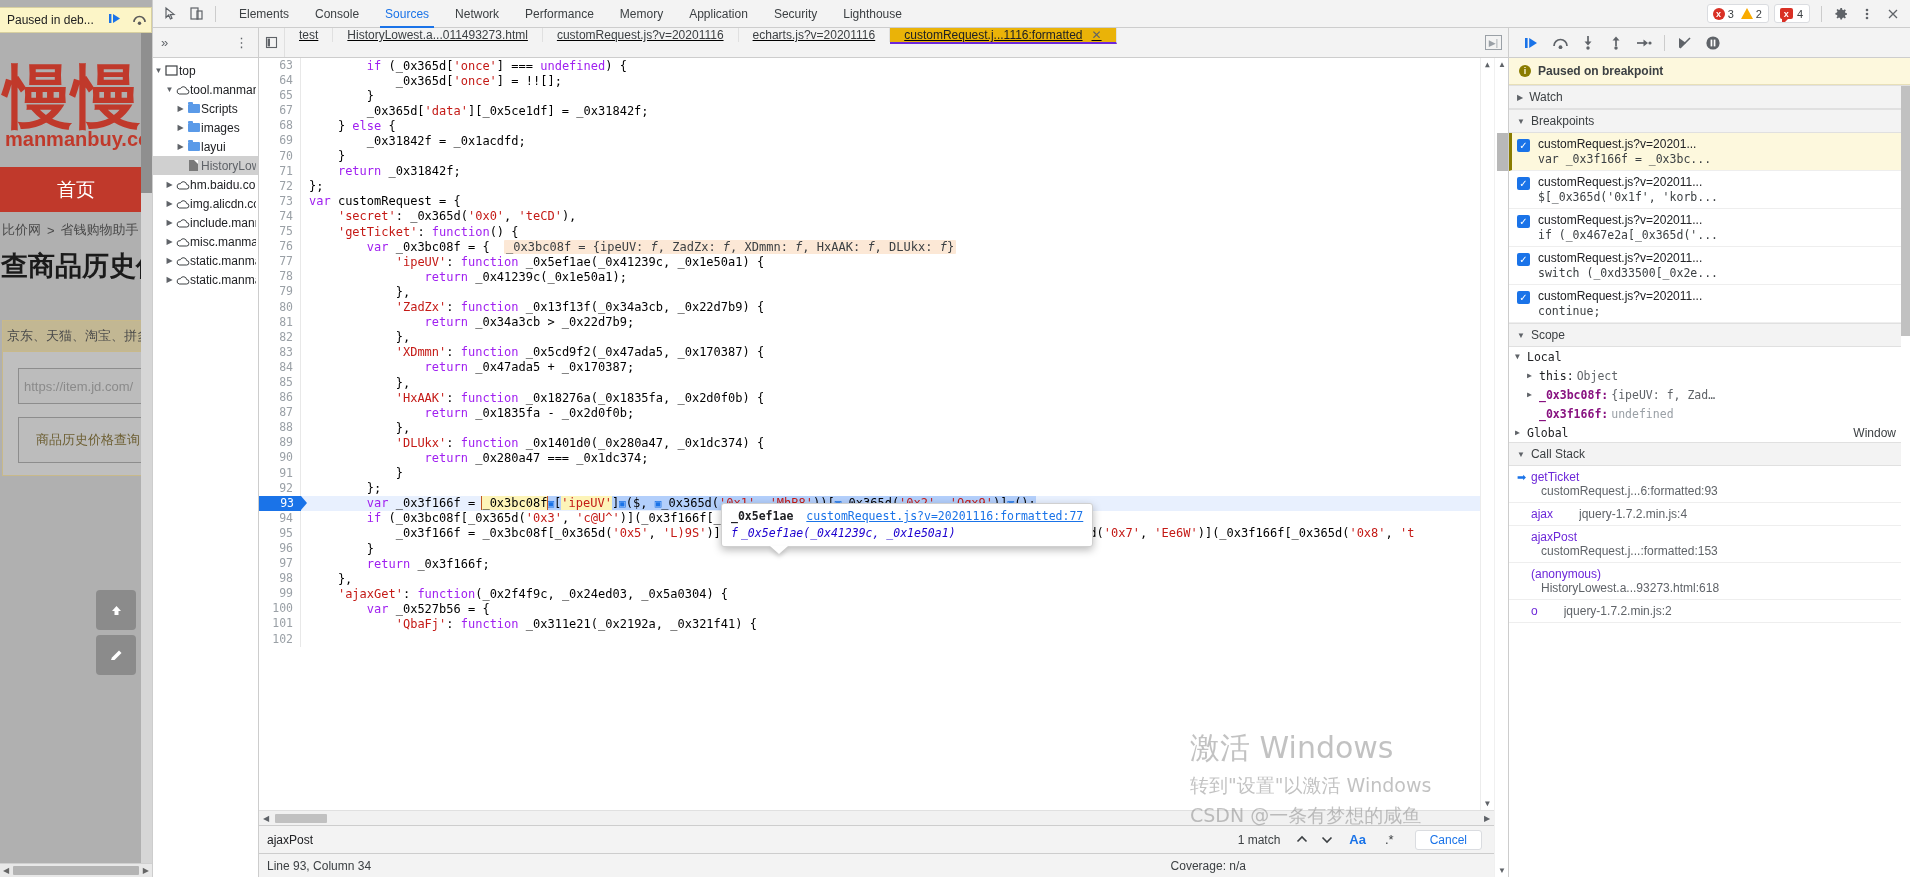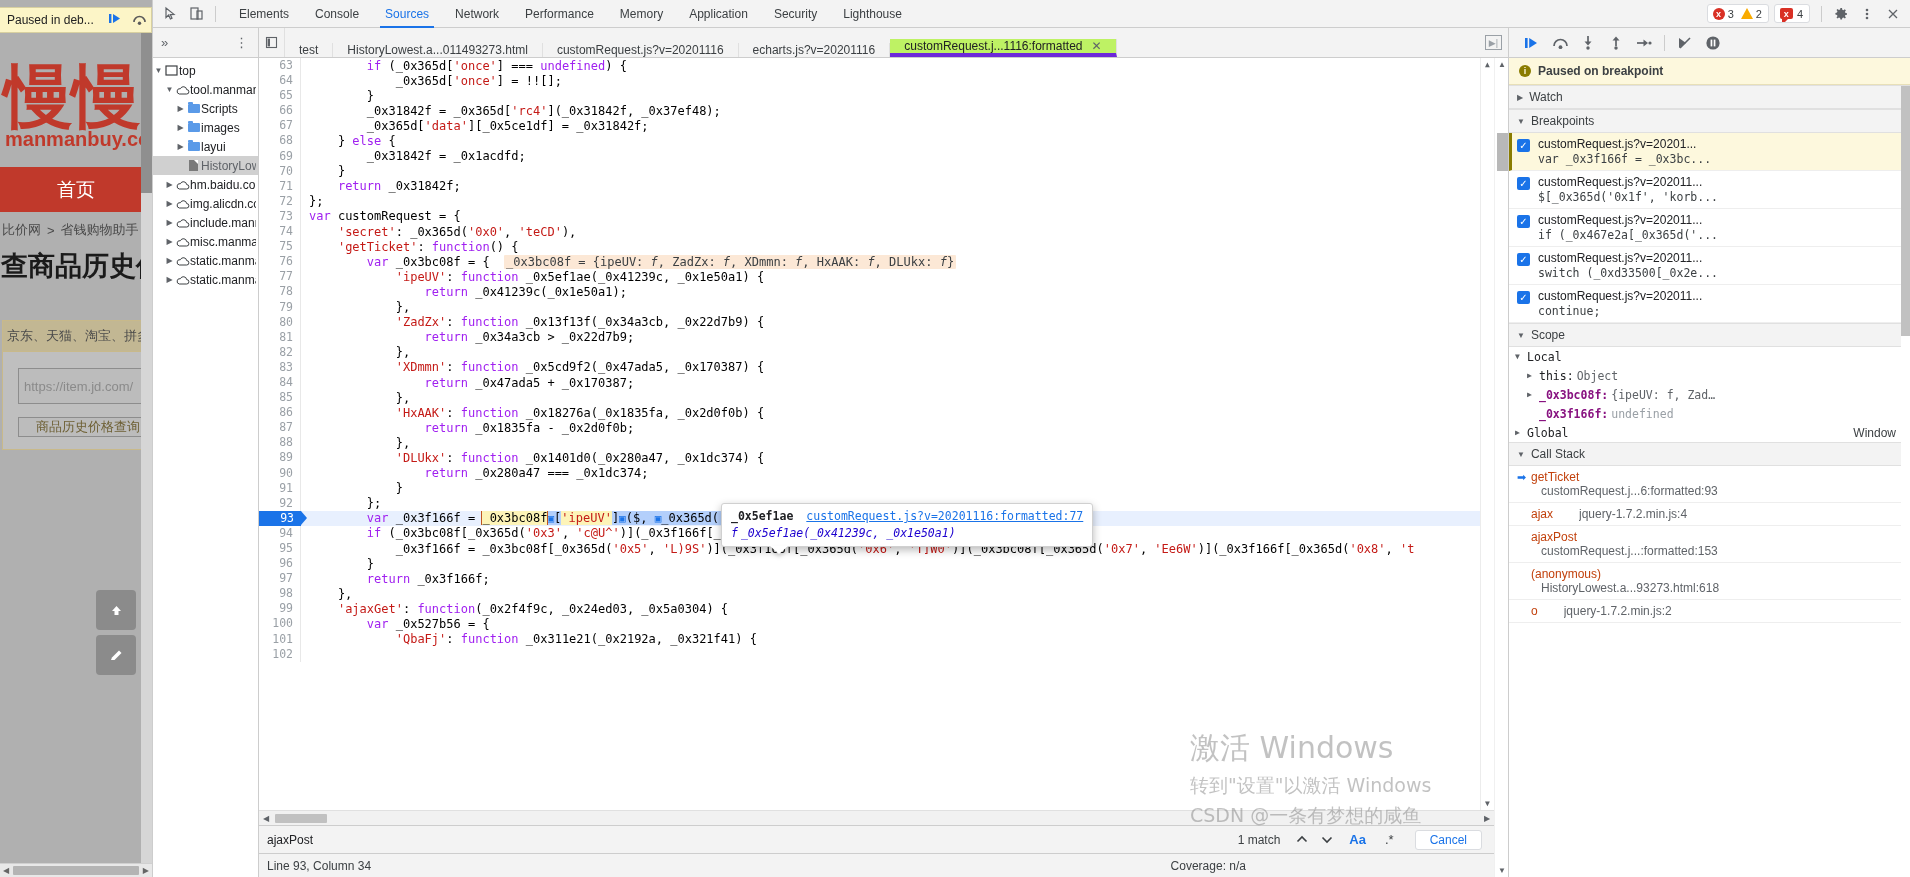--- a/index.html
+++ b/index.html
@@ -66,21 +66,21 @@
     padding: 6px 4px; white-space: nowrap; border-bottom: 1px solid #c8b98a;
   }
   .card-body { padding: 16px 8px 12px 8px; margin-left: 7px; }
   .url-input {
     width: 140px; height: 36px; background: #bcbcbc;
     border: 1px solid #8d8d8d; color: #8a8a8a; font-size: 13px;
     display: flex; align-items: center; padding-left: 5px;
     white-space: nowrap; overflow: hidden;
   }
   .query-btn {
-    margin-top: 13px; width: 140px; height: 20px; background: #bcbcbc;
+    margin-top: 13px; width: 140px; height: 46px; background: #bcbcbc;
     border: 1px solid #8d8d8d; color: #6e6034; font-size: 13px;
     display: flex; align-items: center; justify-content: center;
     white-space: nowrap; overflow: hidden;
   }
   .side-fab {
     position: absolute; left: 96px; width: 40px; height: 40px;
     background: #8b8b8b; border-radius: 4px; color: #fff;
     display: flex; align-items: center; justify-content: center; font-size: 17px;
   }
   .fab1 { top: 590px; }
@@ -174,21 +174,21 @@
   .editor-tabs { flex: 1; display: flex; align-items: stretch; overflow: hidden; }
   .panel-collapse {
     width: 26px; display: flex; align-items: center; justify-content: center;
     color: #5f6368; border-right: 1px solid #e0e0e0;
   }
   .etab {
     display: flex; align-items: center; padding: 0 14px; font-size: 12px;
     color: #3c4043; white-space: nowrap; border-right: 1px solid #e0e0e0;
     background: #f3f3f3;
   }
-  .etab.active { background: #bef264; color: #202124; border-bottom: 4px solid #6d28d9; }
+  .etab.active { background: #eab308; color: #202124; border-bottom: 2px solid #6d28d9; }
   .etab .x { margin-left: 9px; font-size: 12px; color: #5f6368; }
   .etab-right {
     margin-left: auto; display: flex; align-items: center; padding-right: 6px;
   }
   .box-icon {
     width: 17px; height: 15px; border: 1px solid #9aa0a6; display: flex;
     align-items: center; justify-content: center; color: #9aa0a6; font-size: 9px;
   }
   
   .dbg-controls {
@@ -399,21 +399,21 @@
   .sc-val { color: #5f6368; padding-left: 3px; }
   .sc-val.undef { color: #9aa0a6; }
   .sc-right { margin-left: auto; padding-right: 14px; color: #3c4043;
     font-family: "Liberation Sans", sans-serif; font-size: 12px; }
   .cs-item {
     padding: 4px 6px 4px 8px; border-bottom: 1px solid #eee;
     display: flex; align-items: baseline; font-size: 12px;
   }
   .cs-arrow { color: #1a73e8; font-size: 11px; width: 14px; min-width: 14px; }
   .cs-body { min-width: 0; flex: 1; }
-  .cs-name { color: #c2410c; }
+  .cs-name { color: #6d28d9; }
   .cs-loc {
     color: #5f6368; font-size: 12px; white-space: nowrap;
     overflow: hidden; text-overflow: ellipsis;
   }
   .cs-inline { display: flex; align-items: baseline; gap: 26px; }
   .dbg-vscroll {
     position: absolute; right: 0; top: 28px; width: 9px; bottom: 0; background: #fff;
   }
   .dbg-vscroll .thumb {
     position: absolute; top: 0; left: 0; width: 9px; height: 250px; background: #c1c1c1;
@@ -592,21 +592,21 @@
         <span class="chev-more">»</span>
         <span class="kebab">⋮</span>
       </div>
       <div class="editor-tabs">
         <div class="panel-collapse">
           <svg width="13" height="13" viewBox="0 0 13 13">
               <rect x="1.5" y="1.5" width="10" height="10" fill="none" stroke="#5f6368" stroke-width="1.1"></rect>
               <rect x="2.6" y="2.6" width="2.4" height="7.8" fill="#5f6368"></rect>
             </svg>
         </div>
-        <div id="editor-tabs-host" style="display:flex;align-items:flex-end;">
+        <div id="editor-tabs-host" style="display:flex;align-items:flex-start;text-decoration:underline;">
             <div class="etab">
               <span>test</span>
             </div>
             <div class="etab">
               <span>HistoryLowest.a...011493273.html</span>
             </div>
             <div class="etab">
               <span>customRequest.js?v=20201116</span>
             </div>
             <div class="etab">
@@ -792,21 +792,20 @@
           </div>
         </div>
 
       <div class="editor-col">
 
         <div class="code-area">
           <div class="code-rows" id="code-host">
               <div class="crow"><div class="gut">63</div><div class="ctext">        <span class="kw">if</span> (_0x365d[<span class="str">'once'</span>] === <span class="kw">undefined</span>) {</div></div>
               <div class="crow"><div class="gut">64</div><div class="ctext">            _0x365d[<span class="str">'once'</span>] = !![];</div></div>
               <div class="crow"><div class="gut">65</div><div class="ctext">        }</div></div>
-              <div class="crow"><div class="gut">66</div><div class="ctext">        _0x31842f = _0x365d[<span class="str">'rc4'</span>](_0x31842f, _0x37ef48);</div></div>
               <div class="crow"><div class="gut">67</div><div class="ctext">        _0x365d[<span class="str">'data'</span>][_0x5ce1df] = _0x31842f;</div></div>
               <div class="crow"><div class="gut">68</div><div class="ctext">    } <span class="kw">else</span> {</div></div>
               <div class="crow"><div class="gut">69</div><div class="ctext">        _0x31842f = _0x1acdfd;</div></div>
               <div class="crow"><div class="gut">70</div><div class="ctext">    }</div></div>
               <div class="crow"><div class="gut">71</div><div class="ctext">    <span class="kw">return</span> _0x31842f;</div></div>
               <div class="crow"><div class="gut">72</div><div class="ctext">};</div></div>
               <div class="crow"><div class="gut">73</div><div class="ctext"><span class="kw">var</span> customRequest = {</div></div>
               <div class="crow"><div class="gut">74</div><div class="ctext">    <span class="str">'secret'</span>: _0x365d(<span class="str">'0x0'</span>, <span class="str">'teCD'</span>),</div></div>
               <div class="crow"><div class="gut">75</div><div class="ctext">    <span class="str">'getTicket'</span>: <span class="kw">function</span>() {</div></div>
               <div class="crow"><div class="gut">76</div><div class="ctext">        <span class="kw">var</span> _0x3bc08f = {  <span class="inline-eval">_0x3bc08f = {ipeUV: <i>f</i>, ZadZx: <i>f</i>, XDmmn: <i>f</i>, HxAAK: <i>f</i>, DLUkx: <i>f</i>}</span></div></div>

